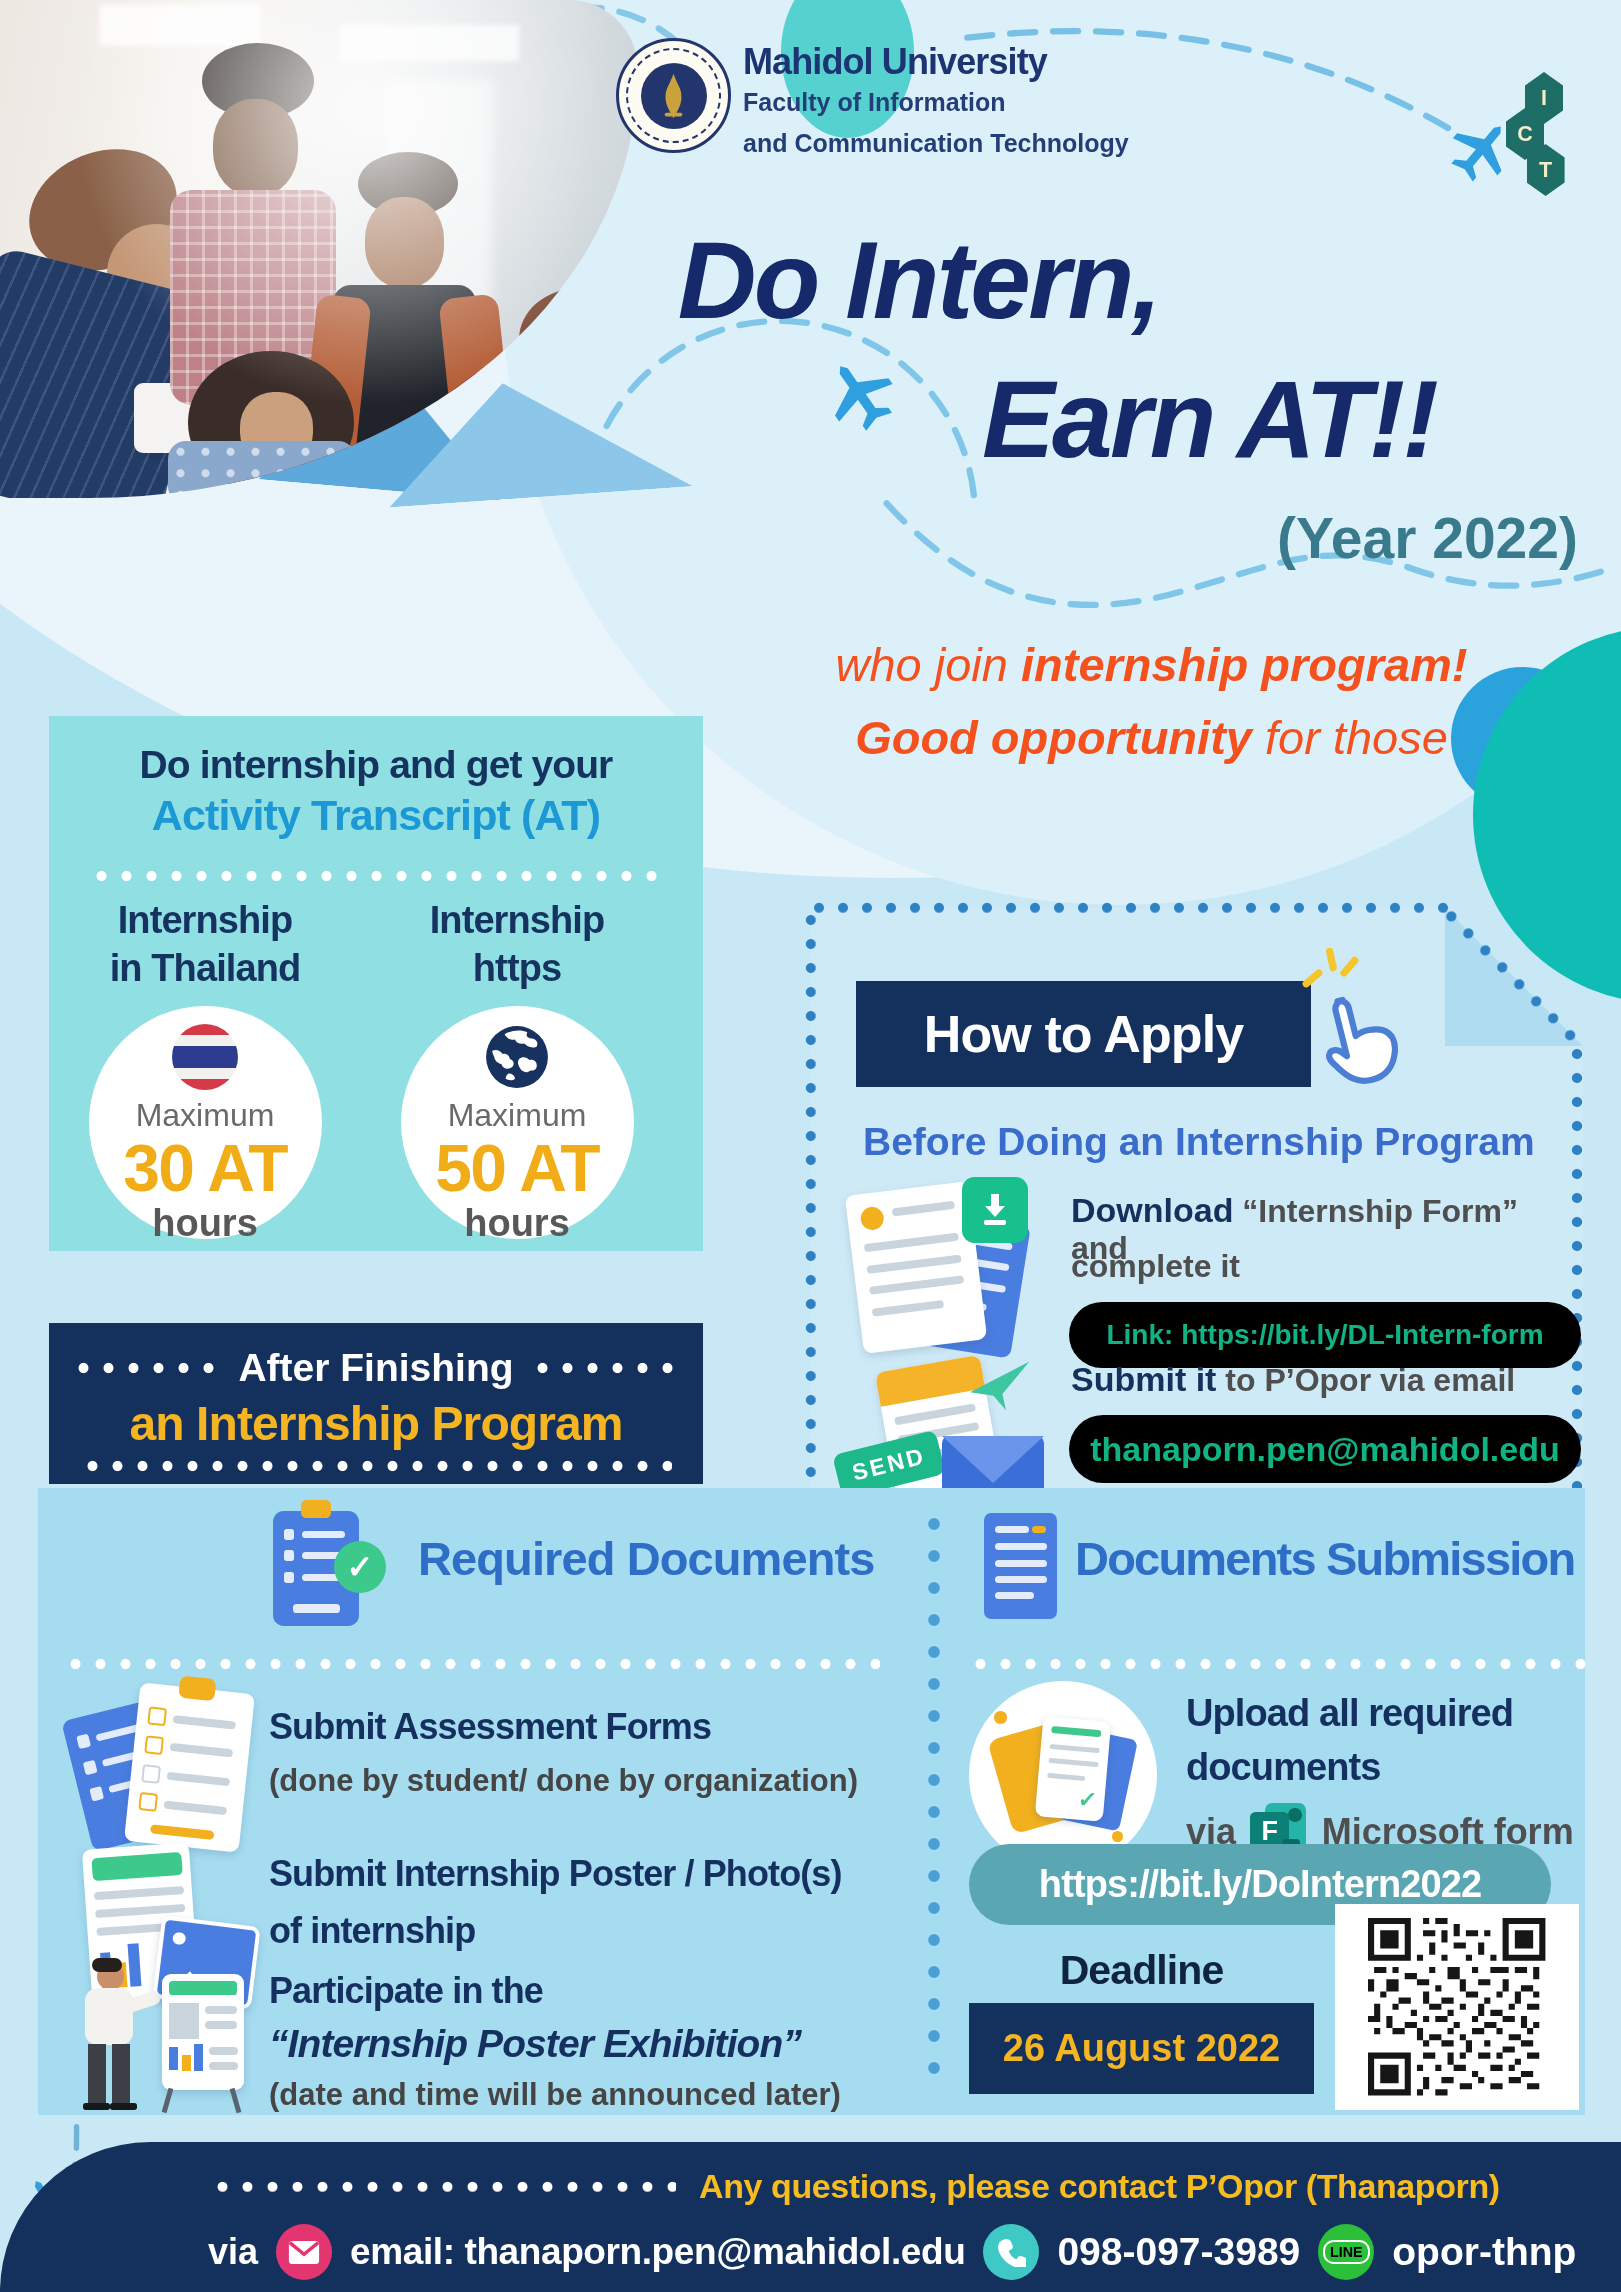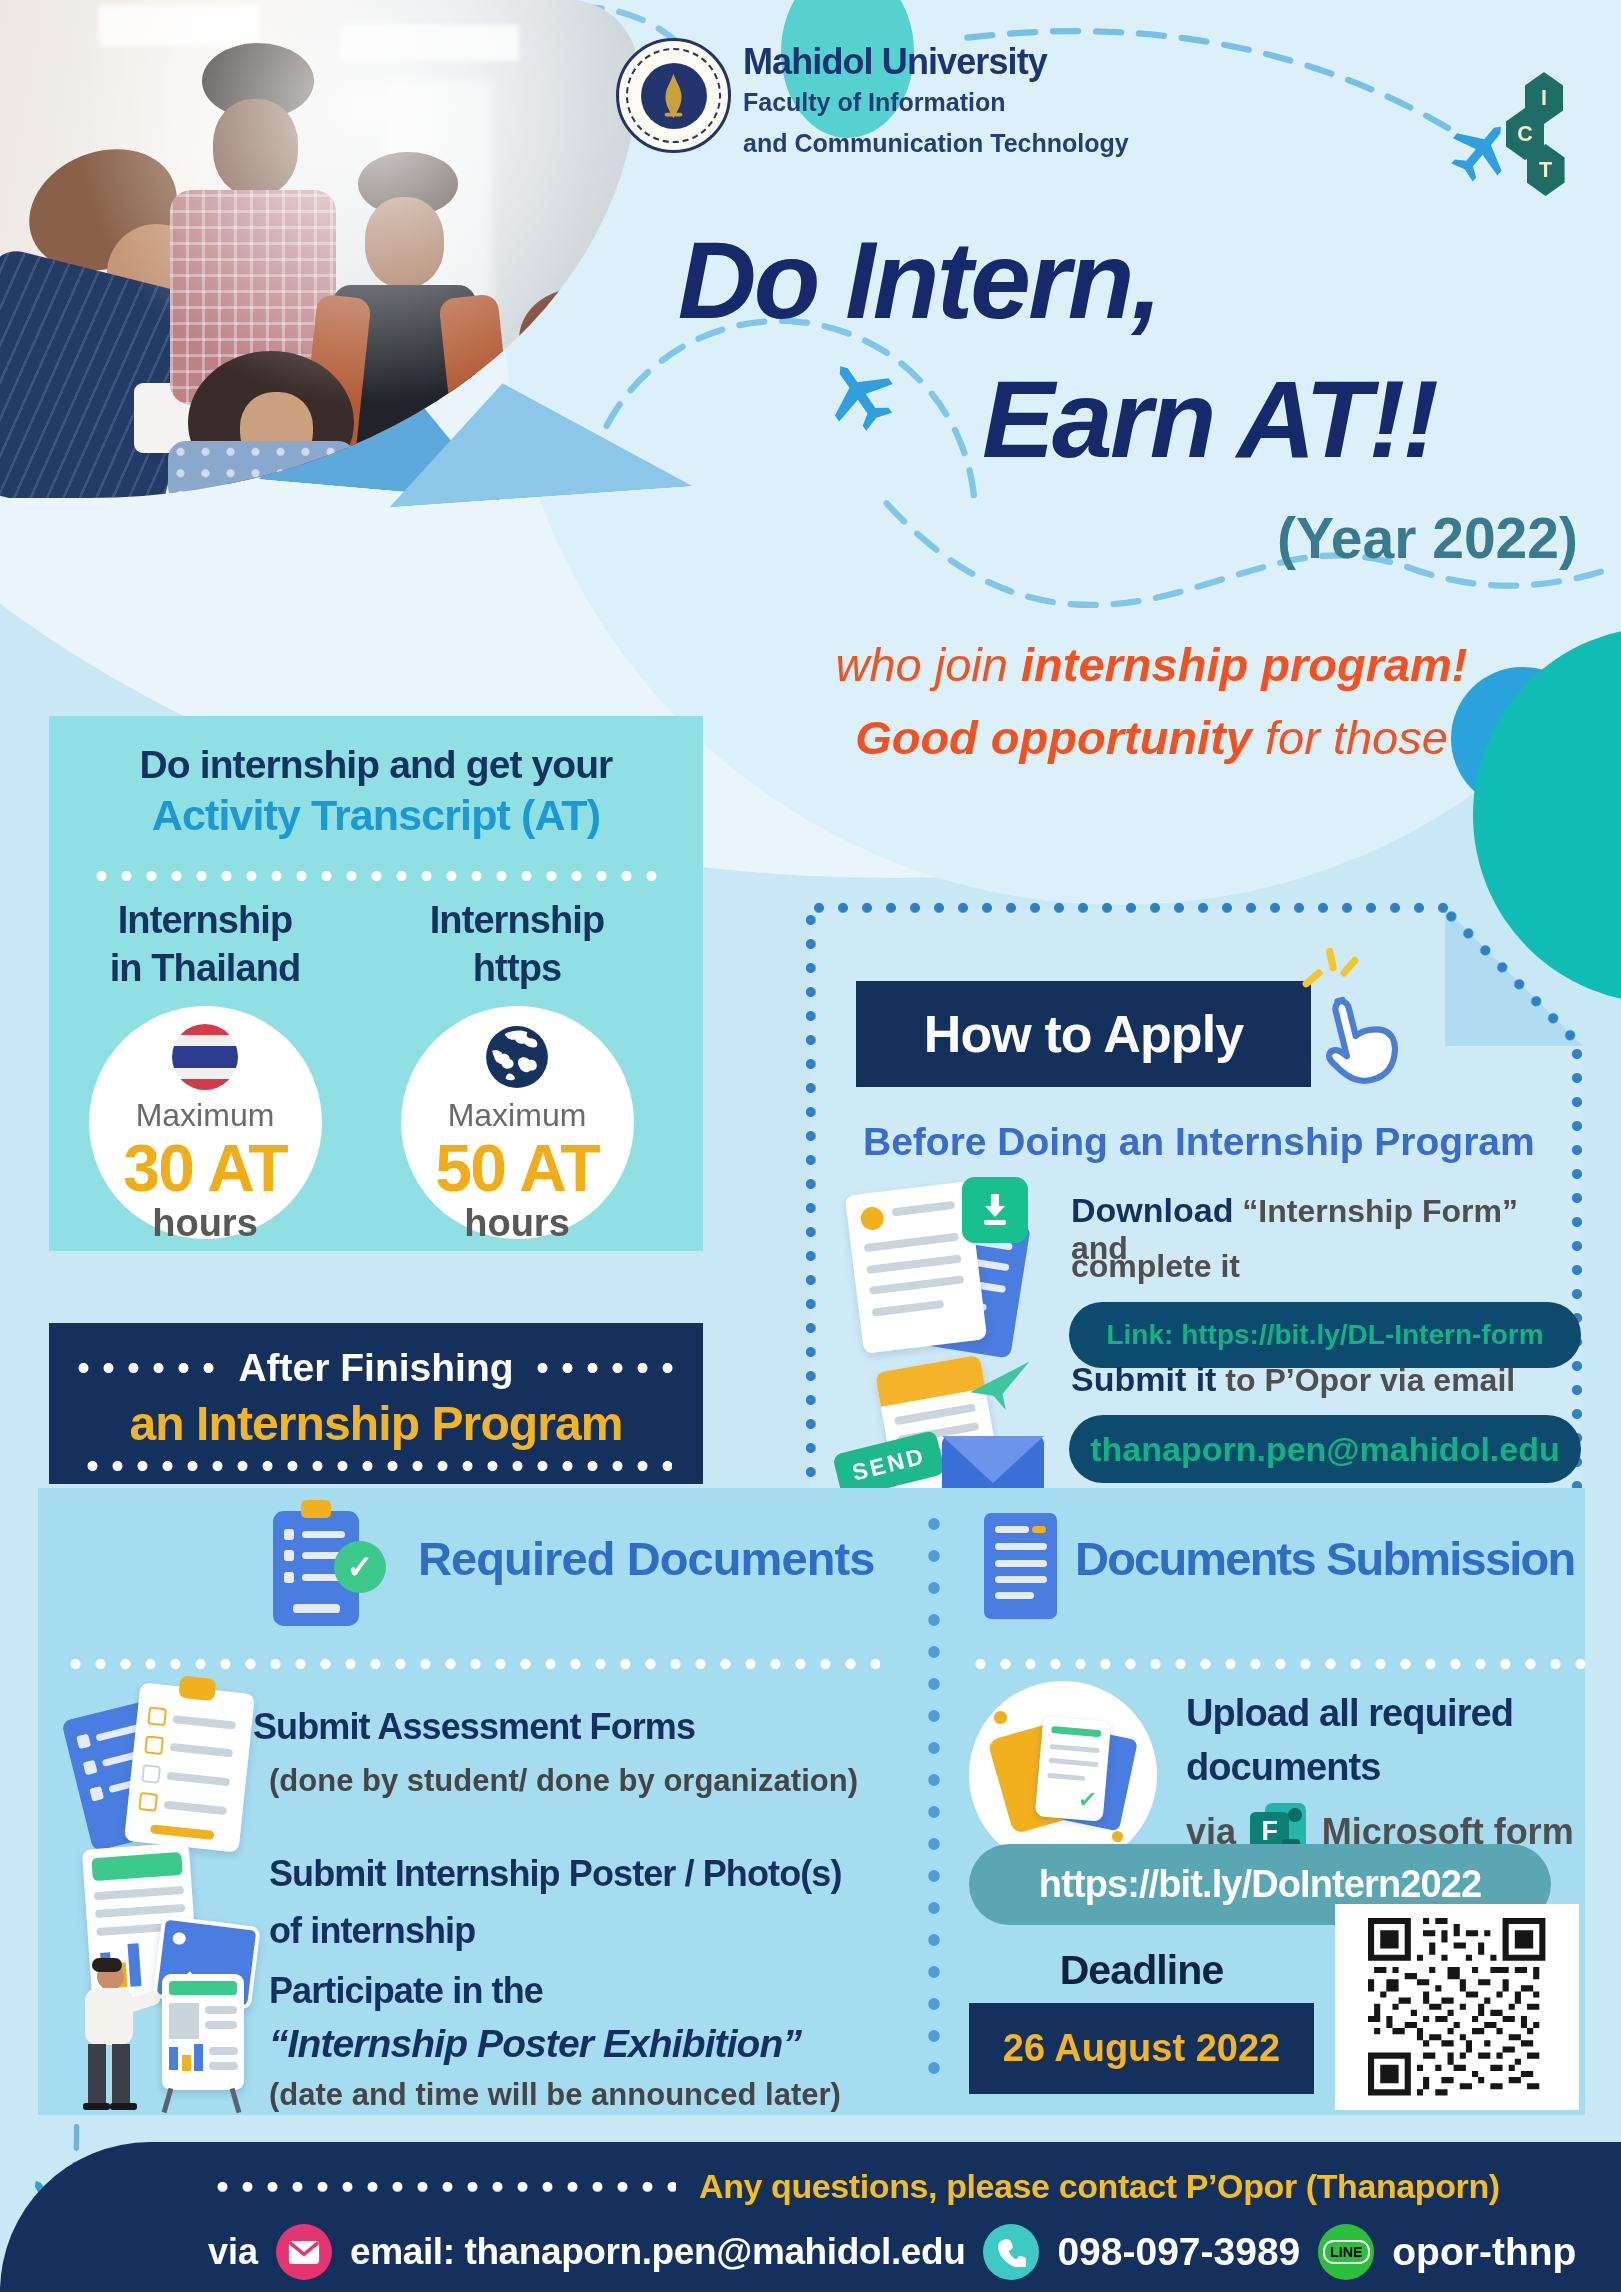--- a/index.html
+++ b/index.html
@@ -64,21 +64,21 @@
   .hta .fold{position:absolute;left:634px;top:0;width:138px;height:138px;background:#b0dcf1;clip-path:polygon(0 0,100% 100%,0 100%)}
   .hta .bt{position:absolute;left:-3.6px;top:-6.3px;width:643px}
   .hta .bdg{position:absolute;left:632px;top:-6.3px;width:197px;transform:rotate(45deg);transform-origin:0 50%}
   .hta .brt{position:absolute;left:760px;top:134px;height:452px}
   .hta .bb{position:absolute;left:-3.6px;bottom:-5.4px;width:777px}
   .hta .bl{position:absolute;left:-6.3px;top:0;height:588px}
   .hta-box{position:absolute;left:45px;top:73px;width:455px;height:106px;background:#14315e;color:#fff;font-size:52px;font-weight:800;text-align:center;line-height:106px;letter-spacing:-0.9px}
   .hta-sub{position:absolute;left:52px;top:212px;font-size:39px;font-weight:700;color:#3a6ccc}
   .step-t{position:absolute;font-size:32px;color:#4f4f4f;font-weight:600}
   .step-t b{color:#14315e;font-weight:800;font-size:34px}
-  .pill{position:absolute;background:#0c4a6e;border-radius:39px;text-align:center;color:#12b382;font-weight:800}
+  .pill{position:absolute;background:#000000;border-radius:39px;text-align:center;color:#12b382;font-weight:800}
   
   .badge-dl{position:absolute;background:#17c08d;border-radius:12.5px;display:flex;align-items:center;justify-content:center}
   .sheet{position:absolute;background:#fff;border-radius:9px}
   .bar{position:absolute;background:#c9d4dc;border-radius:4.5px;height:8px}
   .bluesheet{position:absolute;background:#4a7de0;border-radius:9px}
   .wbar{position:absolute;background:#fff;opacity:.85;border-radius:3.6px;height:7.2px}
   .send-tag{position:absolute;background:#1db98a;border-radius:9px;color:#fff;font-weight:800;letter-spacing:2.7px;display:flex;align-items:center;justify-content:center}
   .env{position:absolute;background:#3a6fd8;border-radius:7.2px}
   .env:before{content:"";position:absolute;left:0;top:0;border-left:51px solid transparent;border-right:51px solid transparent;border-top:47px solid #6a95ea}
   
@@ -340,21 +340,21 @@
           <div class="bar" style="left:36px;top:29px;width:63px"></div>
         <div style="position:absolute;left:10.7px;top:52px;width:14.3px;height:14.3px;border:2.7px solid #f2b01e;border-radius:3.6px"></div>
           <div class="bar" style="left:36px;top:57px;width:63px"></div>
         <div style="position:absolute;left:10.7px;top:81px;width:14.3px;height:14.3px;border:2.7px solid #c9d4dc;border-radius:3.6px"></div>
           <div class="bar" style="left:36px;top:86px;width:63px"></div>
         <div style="position:absolute;left:10.7px;top:109px;width:14.3px;height:14.3px;border:2.7px solid #f2b01e;border-radius:3.6px"></div>
           <div class="bar" style="left:36px;top:115px;width:63px"></div>
         <div style="position:absolute;left:25px;top:140px;width:64px;height:9px;background:#f2b01e;border-radius:4.5px"></div>
       </div>
     </div>
-    <div class="it-b" style="left:215px;top:218px">Submit Assessment Forms</div>
+    <div class="it-b" style="left:231px;top:218px">Submit Assessment Forms</div>
     <div class="it-s" style="left:231px;top:275px">(done by student/ done by organization)</div>
 
     <div class="A" style="left:49px;top:351px;width:166px;height:179px">
       <div class="sheet" style="left:0;top:7.2px;width:107px;height:152px;transform:rotate(-4deg);box-shadow:0 3.6px 9px rgba(40,80,120,.2)">
         <div style="position:absolute;left:9px;top:9px;width:90px;height:23px;background:#3ec98c;border-radius:5.4px"></div>
         <div class="bar" style="left:9px;top:43px;width:90px"></div>
           <div class="bar" style="left:9px;top:61px;width:90px"></div>
           <div class="bar" style="left:9px;top:79px;width:68px"></div>
         <div style="position:absolute;left:10.7px;top:104px;width:10.7px;height:36px;background:#4a7de0"></div>
         <div style="position:absolute;left:25px;top:115px;width:10.7px;height:25px;background:#f2b01e"></div>

